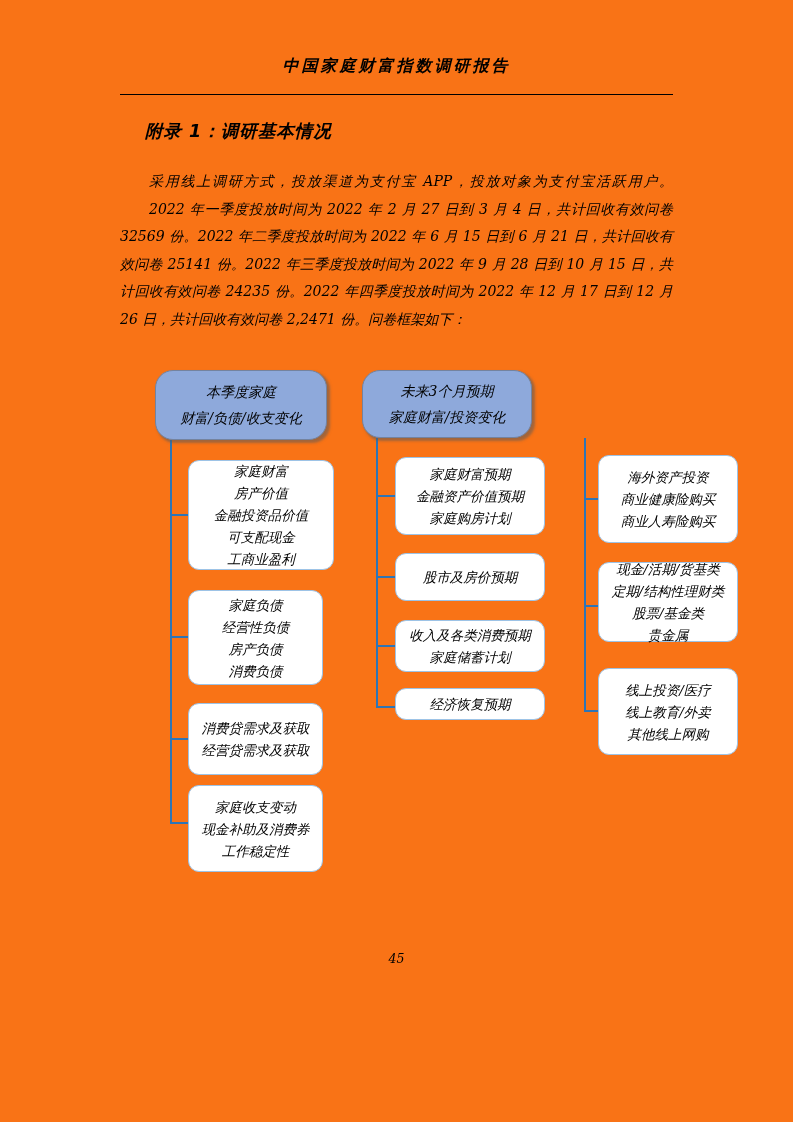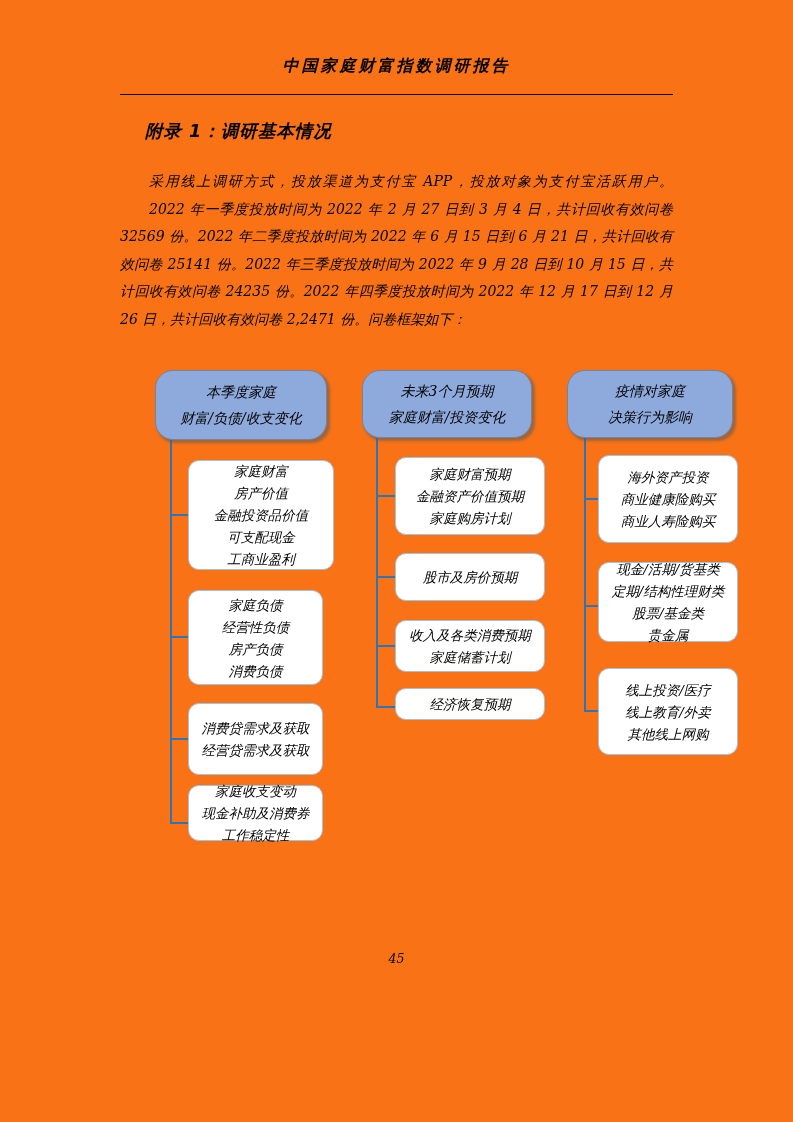--- a/index.html
+++ b/index.html
@@ -89,43 +89,39 @@
     <div class="conn-h" style="left:584px;top:710px;width:14px"></div>
 
     <div class="flow-header" style="left:155px;top:370px;width:172px;height:70px">
       <span>本季度家庭</span>
       <span>财富/负债/收支变化</span>
     </div>
     <div class="flow-header" style="left:362px;top:370px;width:170px;height:68px">
       <span>未来3个月预期</span>
       <span>家庭财富/投资变化</span>
     </div>
-    <div class="flow-header" style="left:567px;top:370px;width:166px;height:68px">
-      <span>疫情对家庭</span>
-      <span>决策行为影响</span>
-    </div>
 
     <div class="child" style="left:188px;top:460px;width:146px;height:110px">
       <span>家庭财富</span>
       <span>房产价值</span>
       <span>金融投资品价值</span>
       <span>可支配现金</span>
       <span>工商业盈利</span>
     </div>
     <div class="child" style="left:188px;top:590px;width:135px;height:95px">
       <span>家庭负债</span>
       <span>经营性负债</span>
       <span>房产负债</span>
       <span>消费负债</span>
     </div>
     <div class="child" style="left:188px;top:703px;width:135px;height:72px">
       <span>消费贷需求及获取</span>
       <span>经营贷需求及获取</span>
     </div>
-    <div class="child" style="left:188px;top:785px;width:135px;height:56px">
+    <div class="child" style="left:188px;top:785px;width:135px;height:87px">
       <span>家庭收支变动</span>
       <span>现金补助及消费券</span>
       <span>工作稳定性</span>
     </div>
 
     <div class="child" style="left:395px;top:457px;width:150px;height:78px">
       <span>家庭财富预期</span>
       <span>金融资产价值预期</span>
       <span>家庭购房计划</span>
     </div>

